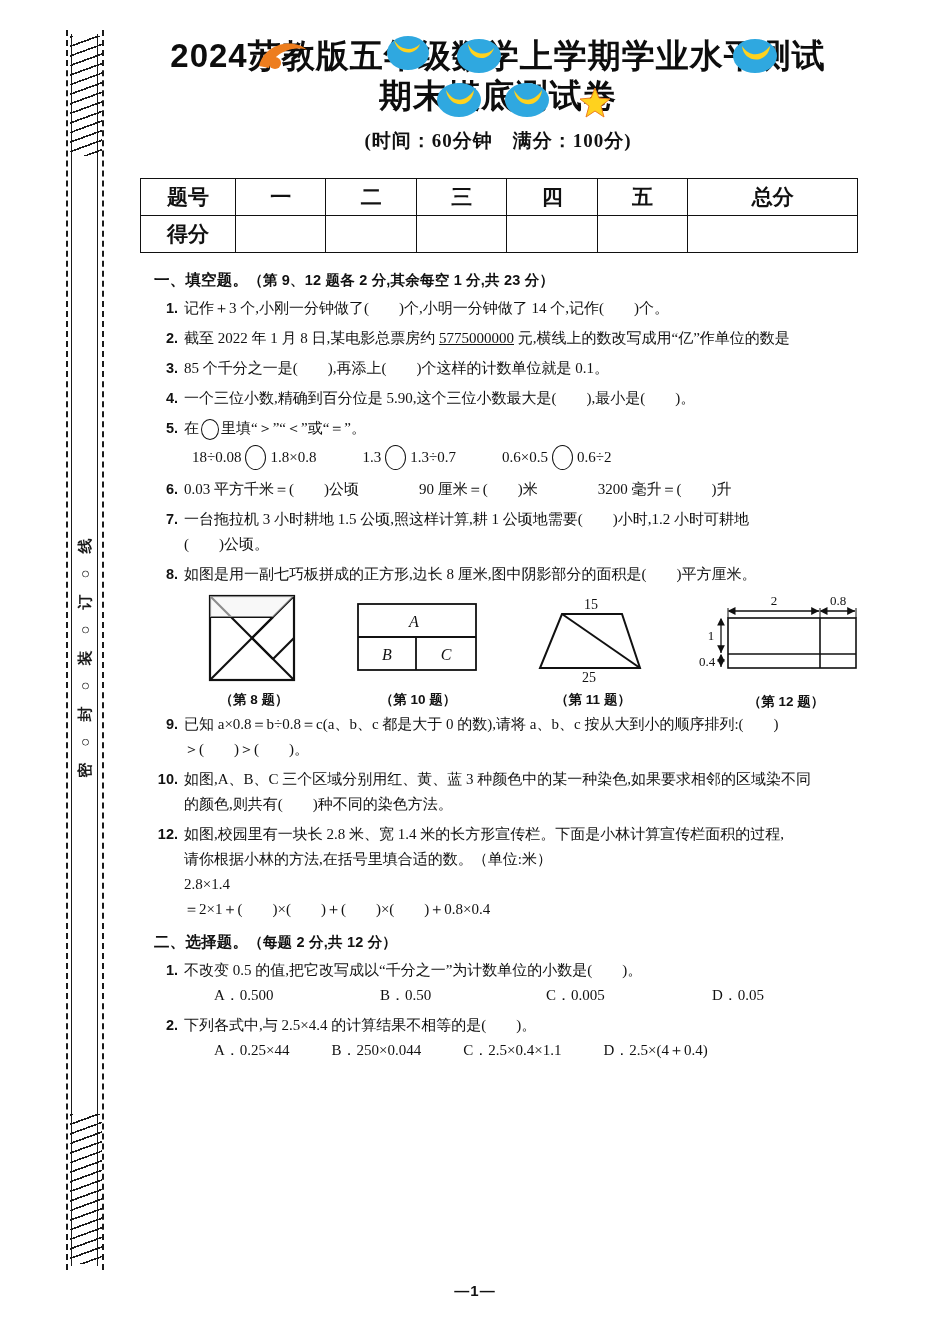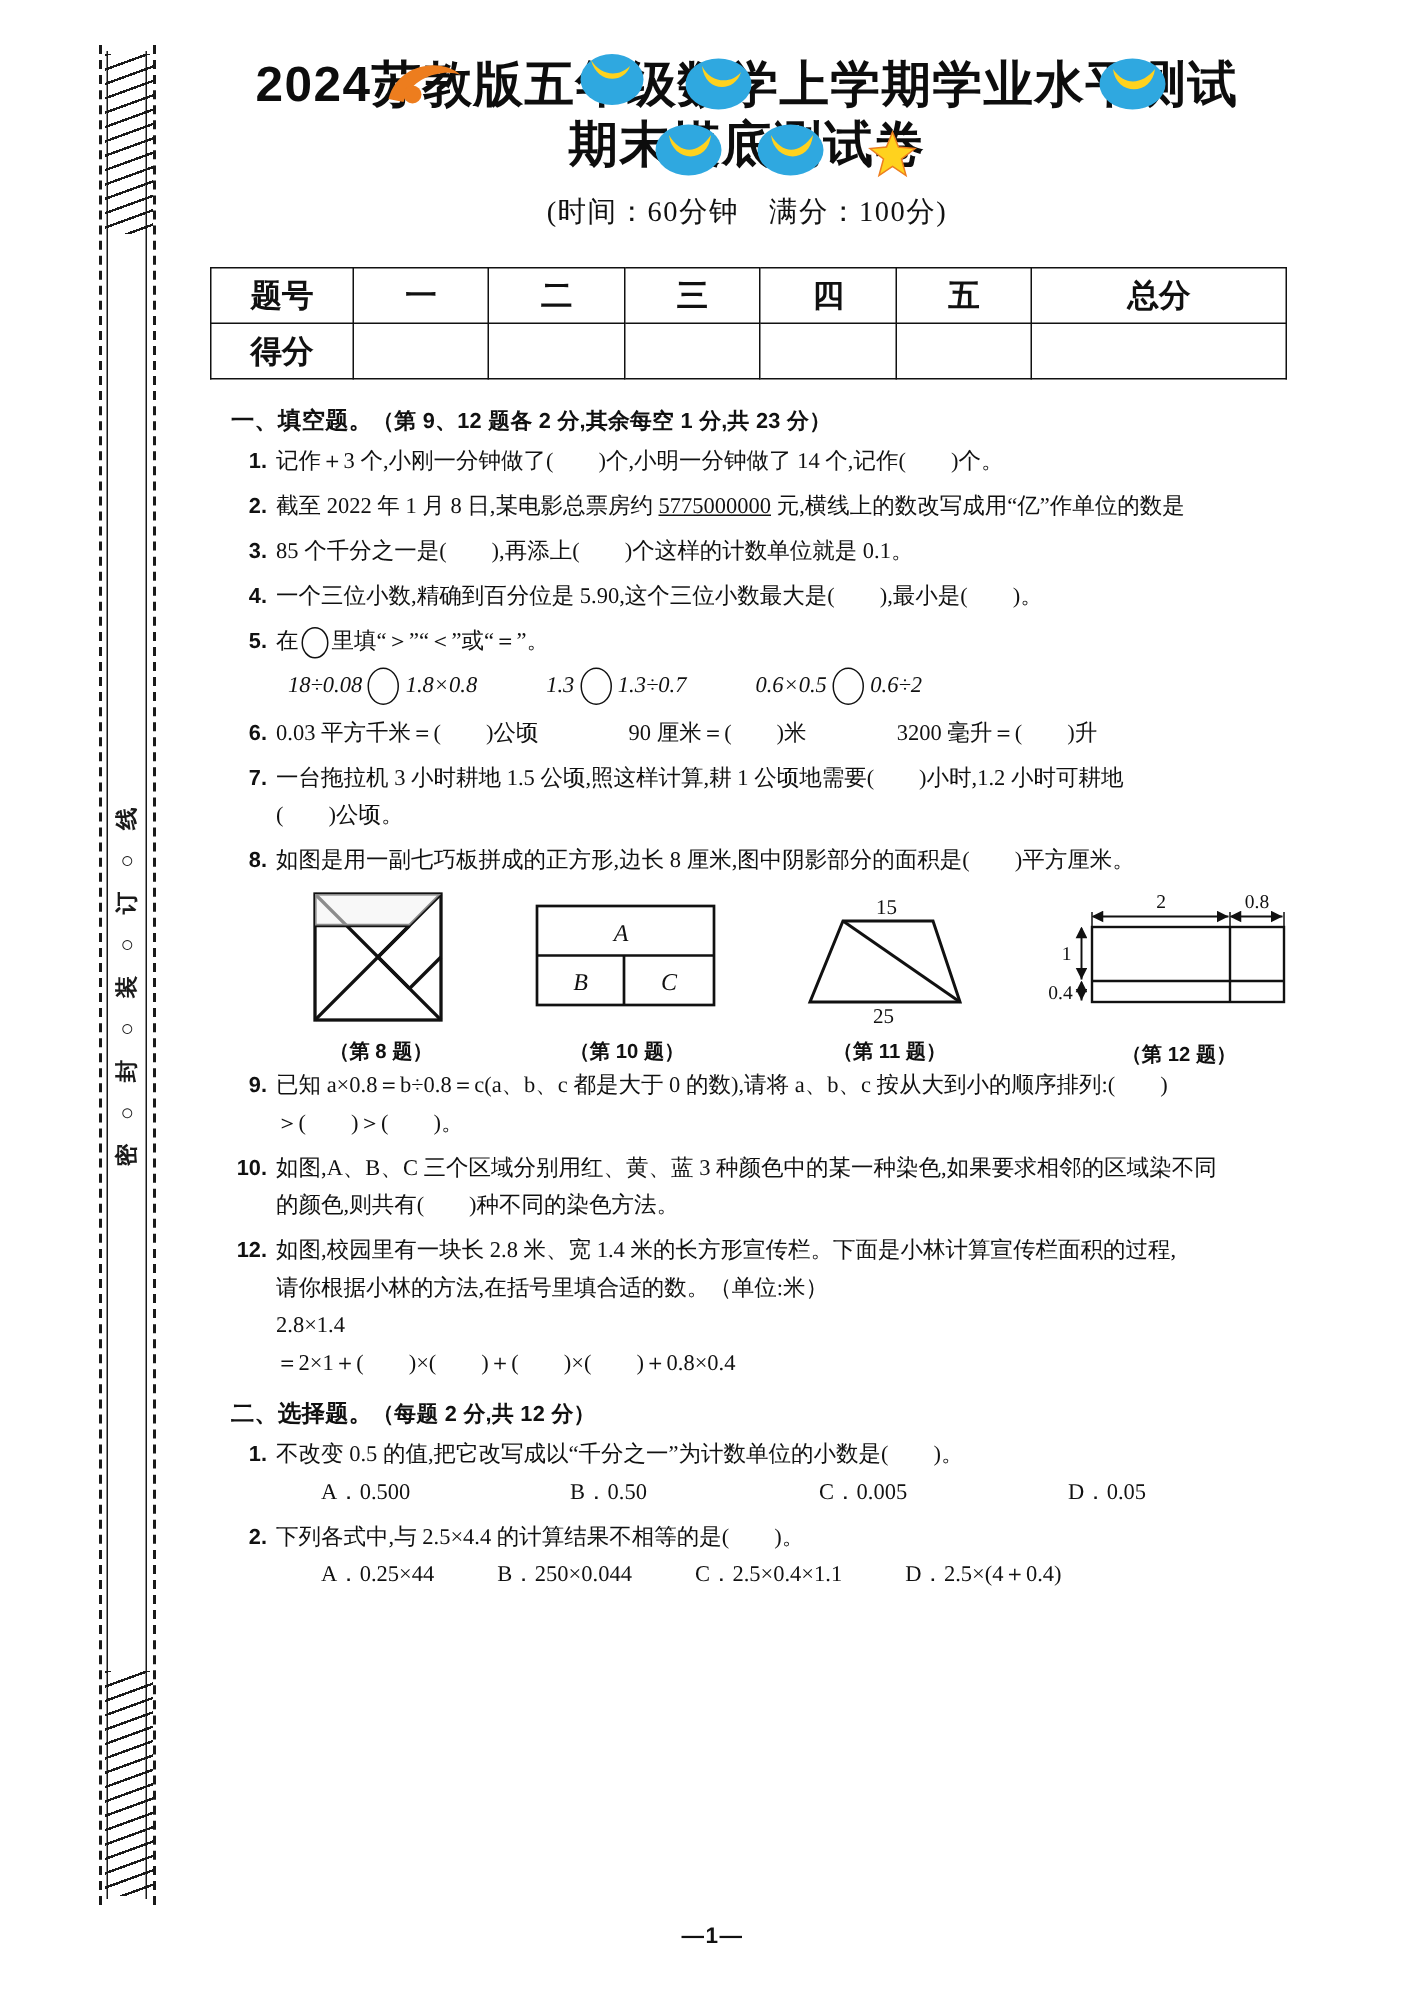--- a/index.html
+++ b/index.html
@@ -49,21 +49,21 @@
     position:relative;display:block;
     font-family:"Liberation Sans","DejaVu Sans",sans-serif;
     font-weight:800;
     color:#0d0d0d;
     white-space:nowrap;
   }
   .title-line.l1{font-size:33px;letter-spacing:1px;line-height:44px;}
   .title-line.l2{font-size:33px;letter-spacing:1px;line-height:44px;margin-top:-4px;}
   .deco{position:absolute;pointer-events:none;z-index:2;}
   .subtitle{
-    margin-top:10px;font-size:19px;font-weight:400;
+    margin-top:10px;font-size:19px;font-weight:700;
     font-family:"Liberation Serif","DejaVu Serif",serif;
     letter-spacing:1px;
   }
 
   
   .score-table{
     position:absolute;left:140px;top:178px;width:718px;
     border-collapse:collapse;
   }
   .score-table td{
@@ -86,21 +86,21 @@
   .q{display:flex;margin:0 0 5px 0;font-size:15px;line-height:25px;}
   .q .num{
     width:24px;flex:0 0 24px;text-align:right;
     font-weight:800;font-size:14.5px;
     font-family:"Liberation Sans","DejaVu Sans",sans-serif;
     padding-right:6px;
   }
   .q .txt{flex:1;}
   .ul-num{text-decoration:underline;}
   .indent{display:block;}
-  .cmp-row{display:flex;gap:46px;margin:4px 0 2px 8px;font-size:15px;align-items:center;font-style:italic;}
+  .cmp-row{display:flex;gap:46px;margin:4px 0 2px 8px;font-size:15px;align-items:center;}
   .cmp{display:flex;align-items:center;gap:2px;}
   .circ{
     display:inline-block;width:19px;height:23px;border:1.4px solid #111;
     border-radius:50%;vertical-align:middle;margin:0 2px;
   }
   .circ.sm{width:16px;height:19px;}
   .conv-row{display:flex;gap:60px;}
   .opt-row{display:flex;margin-left:30px;font-size:15px;gap:16px;}
   .opt-row .op{white-space:nowrap;}
   .mc-wide .op{margin-right:26px;}

